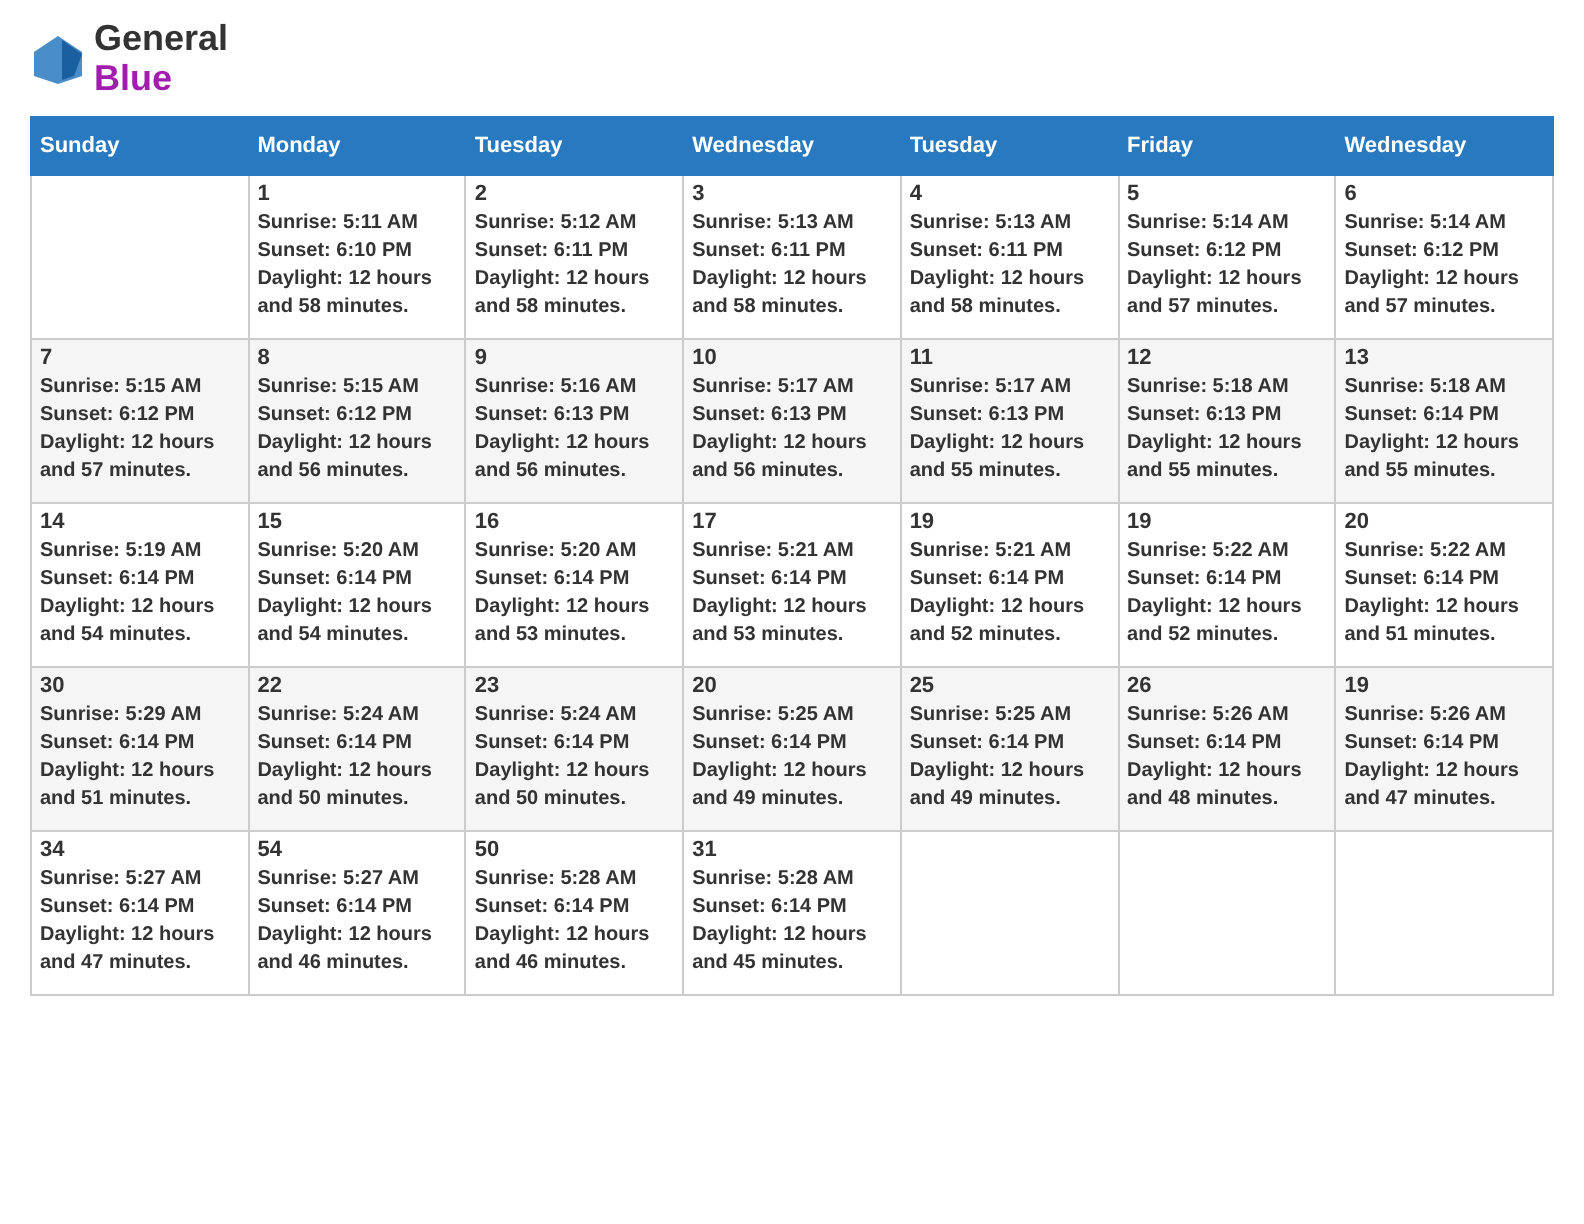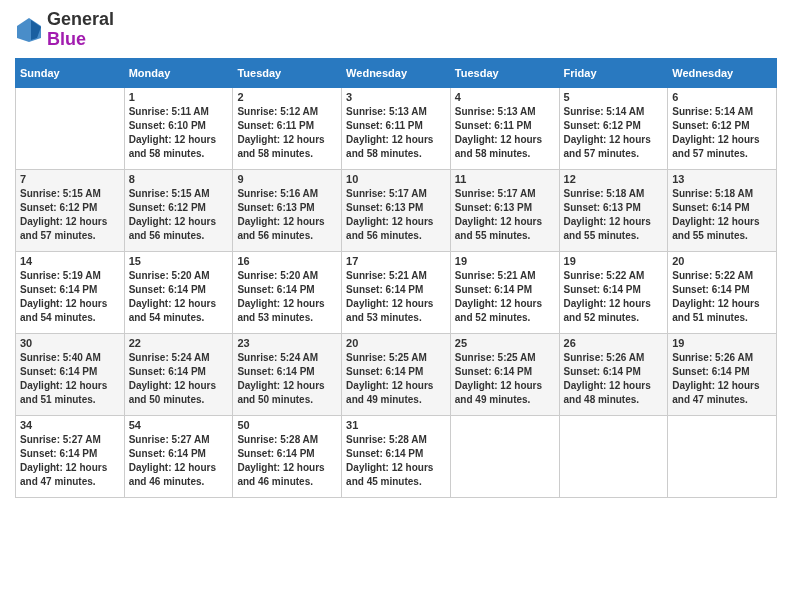--- a/index.html
+++ b/index.html
@@ -213,21 +213,21 @@
           <td><span class="day-num">19</span><span class="day-detail" style="white-space: pre-line;">Sunrise: 5:22 AM
 Sunset: 6:14 PM
 Daylight: 12 hours
 and 52 minutes.</span></td>
           <td><span class="day-num">20</span><span class="day-detail" style="white-space: pre-line;">Sunrise: 5:22 AM
 Sunset: 6:14 PM
 Daylight: 12 hours
 and 51 minutes.</span></td>
         </tr>
         <tr>
-          <td><span class="day-num">30</span><span class="day-detail" style="white-space: pre-line;">Sunrise: 5:40 AM
+          <td><span class="day-num">30</span><span class="day-detail" style="white-space: pre-line;">Sunrise: 5:29 AM
 Sunset: 6:14 PM
 Daylight: 12 hours
 and 51 minutes.</span></td>
           <td><span class="day-num">22</span><span class="day-detail" style="white-space: pre-line;">Sunrise: 5:24 AM
 Sunset: 6:14 PM
 Daylight: 12 hours
 and 50 minutes.</span></td>
           <td><span class="day-num">23</span><span class="day-detail" style="white-space: pre-line;">Sunrise: 5:24 AM
 Sunset: 6:14 PM
 Daylight: 12 hours

